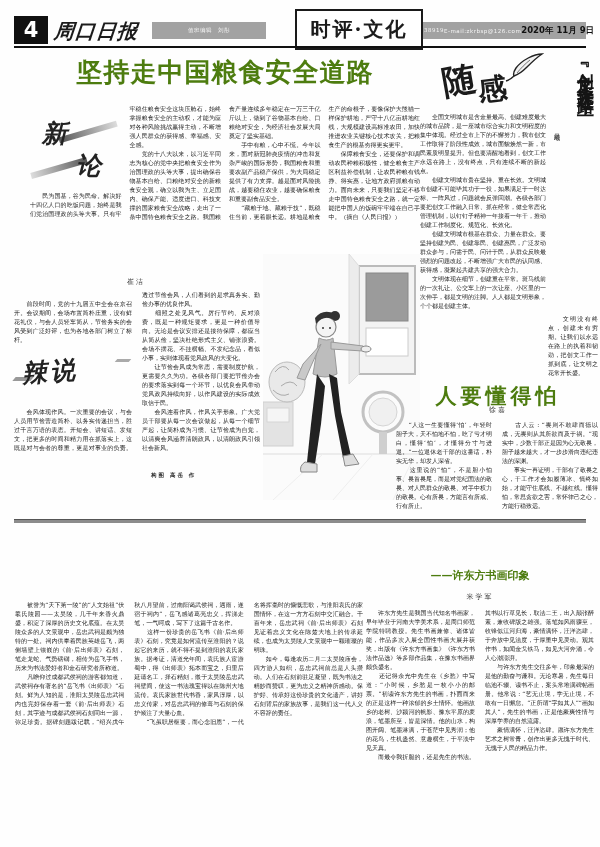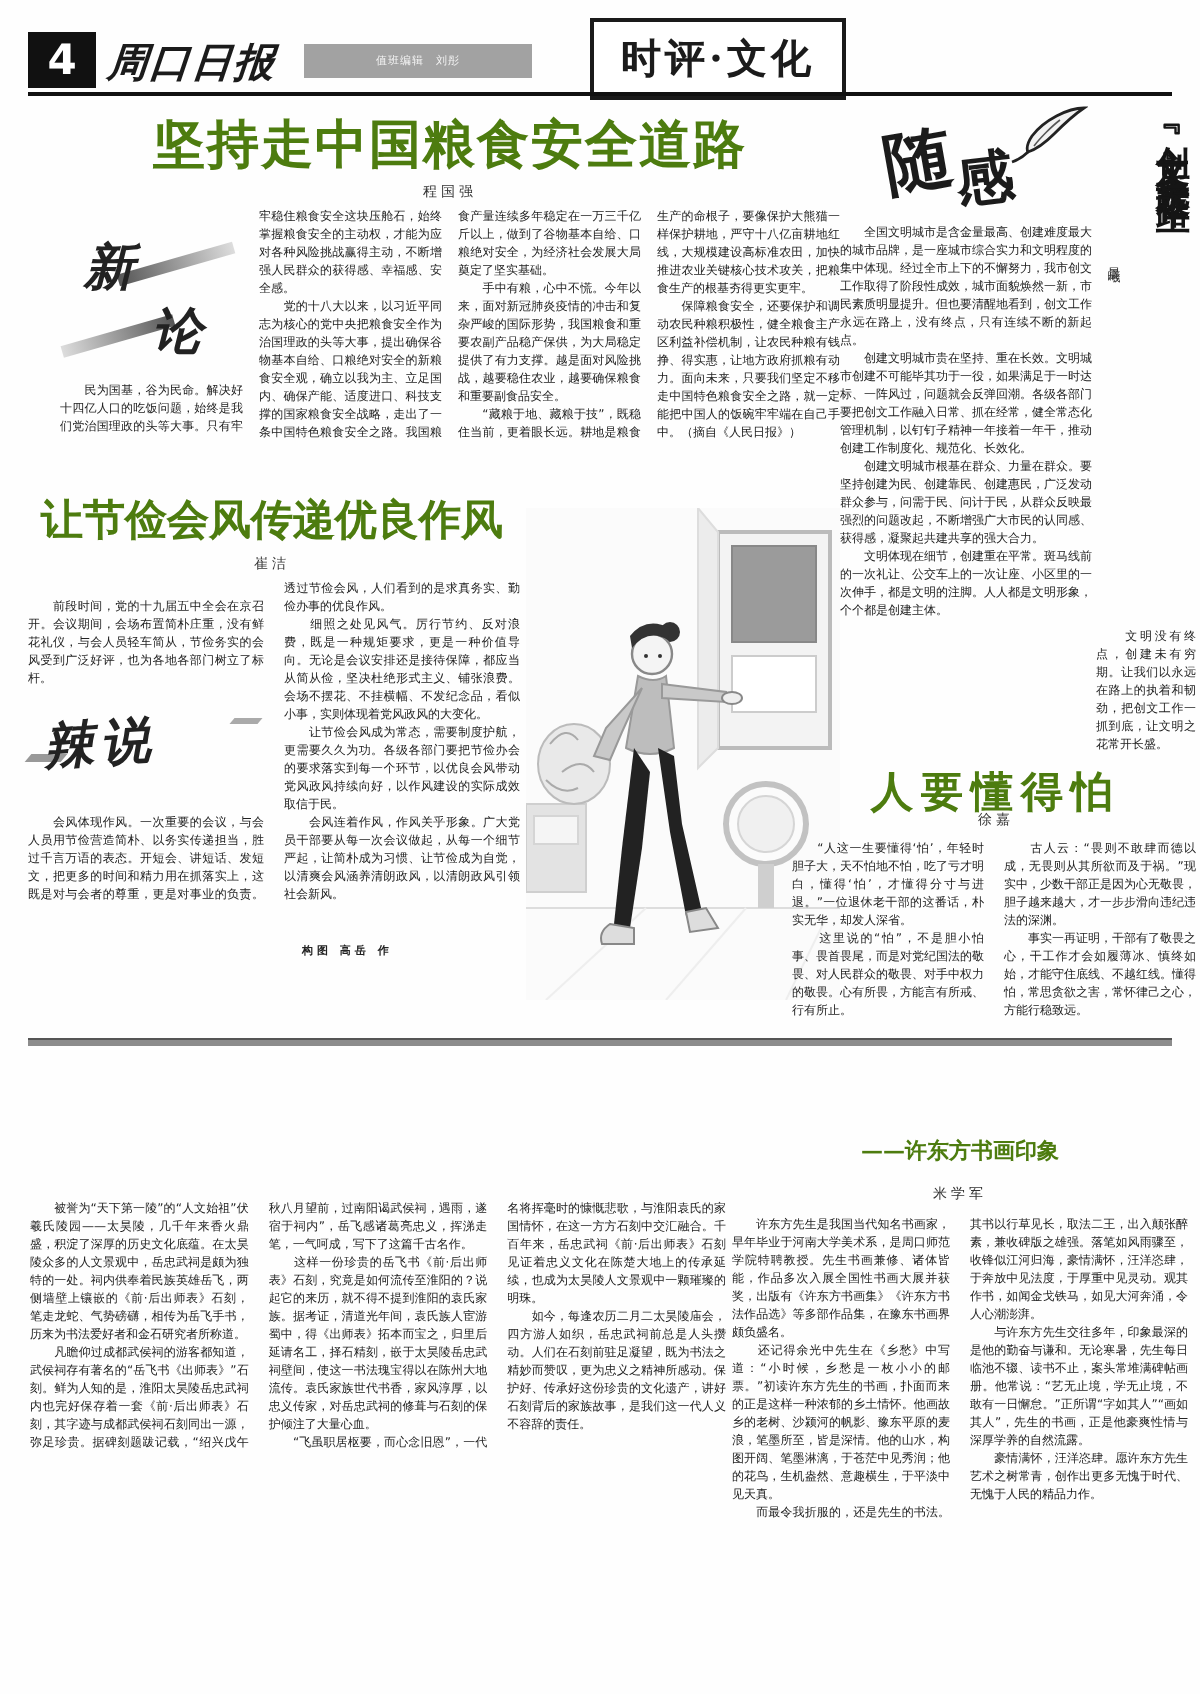--- a/index.html
+++ b/index.html
@@ -60,27 +60,31 @@
 </head>
 <body>
 
 <div class="page">
 
   <div class="abs pagenum">4</div>
   <div class="abs masthead">周口日报</div>
   <div class="abs graybar bar1">
     <span class="bartxt">值班编辑　刘彤</span>
   </div>
+  <div class="abs graybar bar2">
+    <span class="bartxt">电话：8538919</span>
+    <span class="bartxt">E-mail:zkrbsp@126.com</span>
+    <span class="date">2020年 11月 9日</span>
+  </div>
   <div class="abs section-box">
     <span>时评·文化</span>
   </div>
   <div class="abs hdr-rule"></div>
 
   <div class="abs h-main" style="left:30px;top:55px;width:390px;font-size:26px;letter-spacing:1px;">坚持走中国粮食安全道路</div>
-  <div class="abs byline" style="left:30px;top:91px;width:390px;">程国强</div>
   <div class="abs body cols4" style="left:30px;top:104px;width:390px;height:136px;">
     <span class="xinlun">
       <i class="s1"></i>
       <i class="s2"></i>
       <b class="c1">新</b>
       <b class="c2">论</b>
     </span><span>　　民为国基，谷为民命。解决好十四亿人口的吃饭问题，始终是我们党治国理政的头等大事。只有牢牢稳住粮食安全这块压舱石，始终掌握粮食安全的主动权，才能为应对各种风险挑战赢得主动，不断增强人民群众的获得感、幸福感、安全感。
 　　党的十八大以来，以习近平同志为核心的党中央把粮食安全作为治国理政的头等大事，提出确保谷物基本自给、口粮绝对安全的新粮食安全观，确立以我为主、立足国内、确保产能、适度进口、科技支撑的国家粮食安全战略，走出了一条中国特色粮食安全之路。我国粮食产量连续多年稳定在一万三千亿斤以上，做到了谷物基本自给、口粮绝对安全，为经济社会发展大局奠定了坚实基础。
 　　手中有粮，心中不慌。今年以来，面对新冠肺炎疫情的冲击和复杂严峻的国际形势，我国粮食和重要农副产品稳产保供，为大局稳定提供了有力支撑。越是面对风险挑战，越要稳住农业，越要确保粮食和重要副食品安全。
 　　“藏粮于地、藏粮于技”，既稳住当前，更着眼长远。耕地是粮食生产的命根子，要像保护大熊猫一样保护耕地，严守十八亿亩耕地红线，大规模建设高标准农田，加快推进农业关键核心技术攻关，把粮食生产的根基夯得更实更牢。
@@ -98,21 +102,20 @@
   </div>
 
   <div class="abs cw-title">『创文』工作永远在路上</div>
   <div class="abs cw-author">晨曦</div>
   <div class="abs body" style="left:420px;top:112px;width:126px;height:268px;">　　全国文明城市是含金量最高、创建难度最大的城市品牌，是一座城市综合实力和文明程度的集中体现。经过全市上下的不懈努力，我市创文工作取得了阶段性成效，城市面貌焕然一新，市民素质明显提升。但也要清醒地看到，创文工作永远在路上，没有终点，只有连续不断的新起点。
 　　创建文明城市贵在坚持、重在长效。文明城市创建不可能毕其功于一役，如果满足于一时达标、一阵风过，问题就会反弹回潮。各级各部门要把创文工作融入日常、抓在经常，健全常态化管理机制，以钉钉子精神一年接着一年干，推动创建工作制度化、规范化、长效化。
 　　创建文明城市根基在群众、力量在群众。要坚持创建为民、创建靠民、创建惠民，广泛发动群众参与，问需于民、问计于民，从群众反映最强烈的问题改起，不断增强广大市民的认同感、获得感，凝聚起共建共享的强大合力。
 　　文明体现在细节，创建重在平常。斑马线前的一次礼让、公交车上的一次让座、小区里的一次伸手，都是文明的注脚。人人都是文明形象，个个都是创建主体。</div>
   <div class="abs body" style="left:548px;top:314px;width:50px;height:68px;">　　文明没有终点，创建未有穷期。让我们以永远在路上的执着和韧劲，把创文工作一抓到底，让文明之花常开长盛。</div>
 
-  <div class="abs h-main" style="left:10px;top:246px;width:252px;font-size:21px;">让节俭会风传递优良作风</div>
   <div class="abs byline" style="left:10px;top:277px;width:252px;">崔洁</div>
   <div class="abs body cols2" style="left:14px;top:290px;width:246px;height:226px;">
     <span>　　前段时间，党的十九届五中全会在京召开。会议期间，会场布置简朴庄重，没有鲜花礼仪，与会人员轻车简从，节俭务实的会风受到广泛好评，也为各地各部门树立了标杆。</span>
     <span class="lashuo">
       <i></i>
       <em></em>
       <span>辣说</span>
     </span>
     <span>　　会风体现作风。一次重要的会议，与会人员用节俭营造简朴、以务实传递担当，胜过千言万语的表态。开短会、讲短话、发短文，把更多的时间和精力用在抓落实上，这既是对与会者的尊重，更是对事业的负责。透过节俭会风，人们看到的是求真务实、勤俭办事的优良作风。
 　　细照之处见风气。厉行节约、反对浪费，既是一种规矩要求，更是一种价值导向。无论是会议安排还是接待保障，都应当从简从俭，坚决杜绝形式主义、铺张浪费。会场不摆花、不挂横幅、不发纪念品，看似小事，实则体现着党风政风的大变化。

